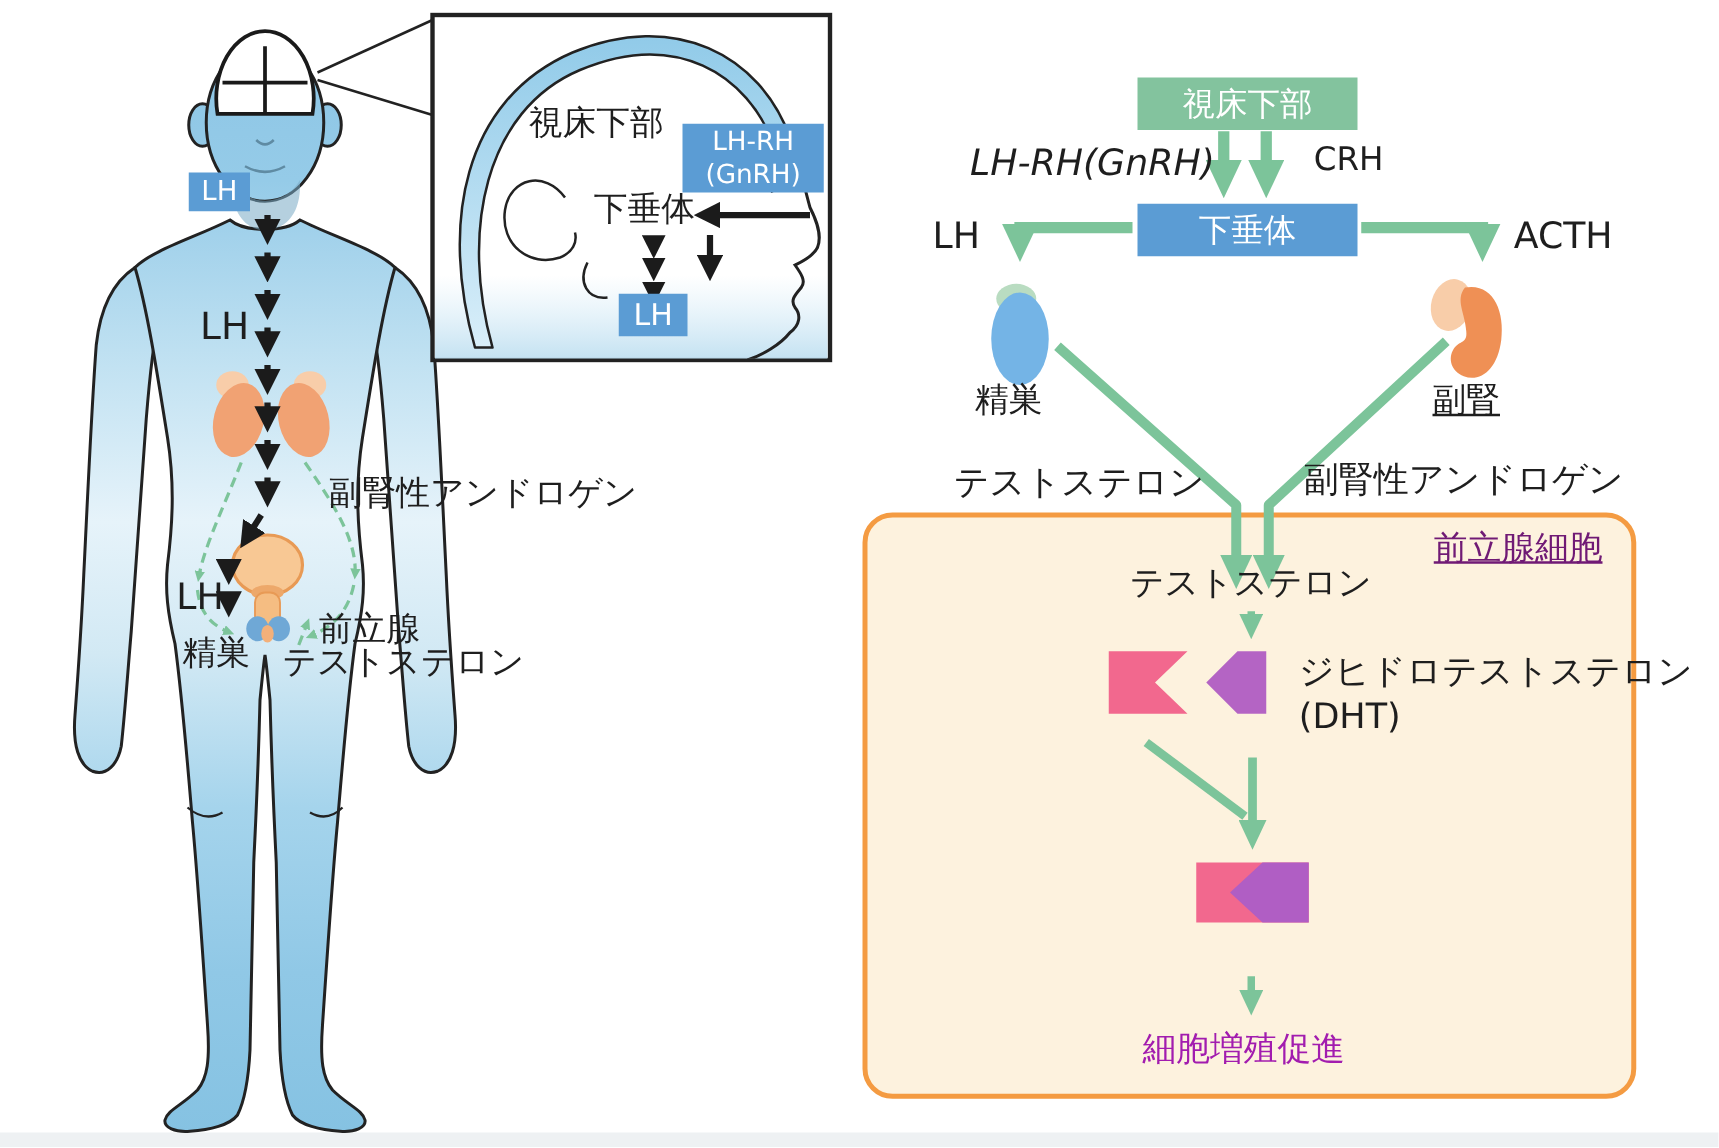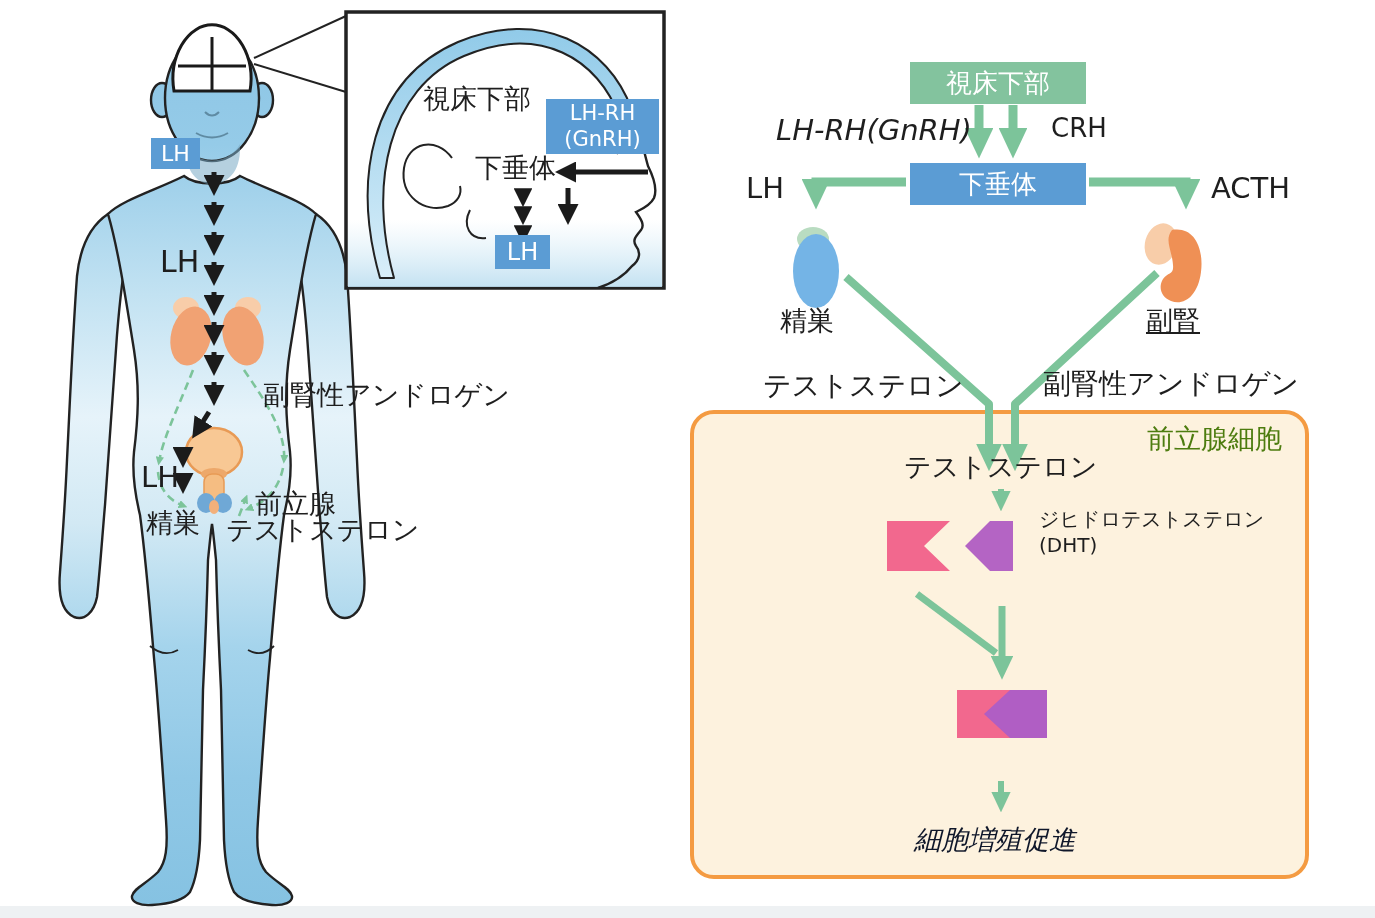--- a/index.html
+++ b/index.html
@@ -12,22 +12,22 @@
     position:absolute;white-space:nowrap;color:#1e1e1e;line-height:1.05;
     font-family:"DejaVu Sans","Liberation Sans",sans-serif;
   }
   .badge{
     position:absolute;display:flex;align-items:center;justify-content:center;
     background:#5b9cd4;color:#ffffff;text-align:center;
   }
   .badge .ln{display:block;line-height:1.22;}
   .flexcol{flex-direction:column;}
   .twoline{line-height:1.28;}
-  .orange{color:#4d7c0f;}
-  .blue{color:#0f172a;font-style:italic;}
+  .orange{color:#701a75;text-decoration:underline;}
+  .blue{color:#a21caf;}
 </style>
 </head>
 <body>
 
 <div id="stage">
 
   <svg id="gfx" viewBox="0 0 1375 918">
     <defs>
       <linearGradient id="gBody" x1="0" y1="30" x2="0" y2="910" gradientUnits="userSpaceOnUse">
         <stop offset="0" stop-color="#8cc5e5"></stop>
@@ -221,19 +221,19 @@
   <div class="badge" style="left:910px;top:163px;width:176px;height:42px;font-size:26px;">下垂体</div>
   <div class="lbl" style="left:746px;top:173px;font-size:29px;">LH</div>
   <div class="lbl" style="left:1211px;top:173px;font-size:29px;">ACTH</div>
   <div class="lbl" style="left:780px;top:307px;font-size:27px;">精巣</div>
   <div class="lbl" style="left:1146px;top:307px;font-size:27px;text-decoration:underline;">副腎</div>
   <div class="lbl" style="left:763px;top:371px;font-size:28px;">テストステロン</div>
   <div class="lbl" style="left:1043px;top:369px;font-size:28px;">副腎性アンドロゲン</div>
 
   <div class="lbl orange" style="left:1147px;top:425px;font-size:27px;">前立腺細胞</div>
   <div class="lbl" style="left:904px;top:453px;font-size:27px;">テストステロン</div>
-  <div class="lbl twoline" style="left:1039px;top:507px;font-size:20px;">
+  <div class="lbl twoline" style="left:1039px;top:519px;font-size:28px;">
     <span>ジヒドロテストステロン</span><br>
     <span>(DHT)</span>
   </div>
   <div class="lbl blue" style="left:914px;top:826px;font-size:27px;">細胞増殖促進</div>
 
 </div>
 
 </body></html>

